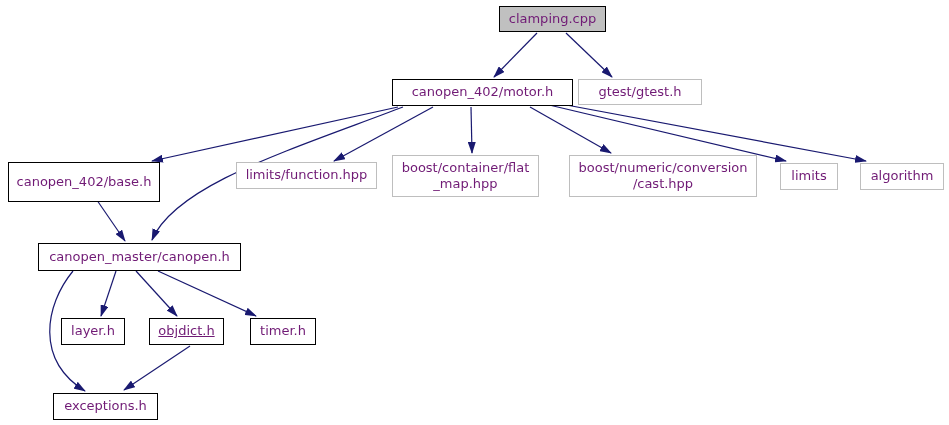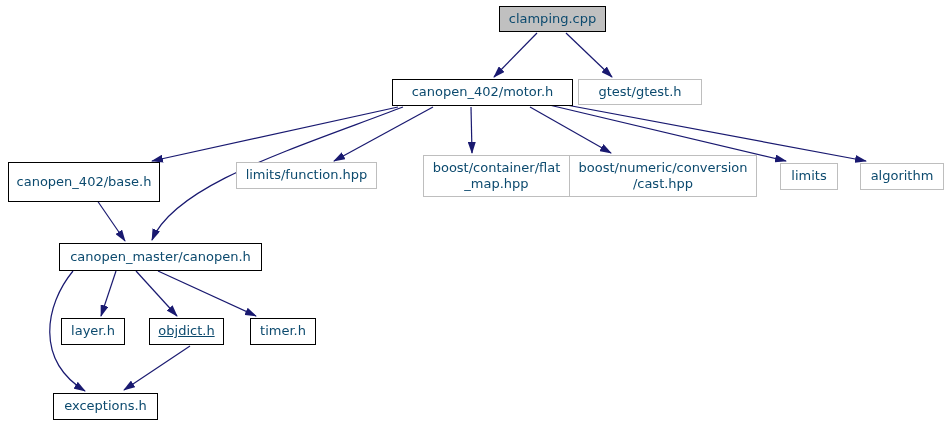--- a/index.html
+++ b/index.html
@@ -23,40 +23,40 @@
   }
   .node {
     position: absolute;
     z-index: 2;
     box-sizing: border-box;
     display: flex;
     align-items: center;
     justify-content: center;
     text-align: center;
     background: #ffffff;
-    color: #0c4a6e;
+    color: #701a75;
     font-size: 13px;
     line-height: 1.25;
     white-space: pre-line;
     padding: 0 3px;
   }
   .n-main { background: #c0c0c0; border: 1.5px solid #000000; }
   .n-doc  { border: 1.5px solid #000000; }
   .n-ext  { border: 1px solid #bebebe; }
 
   #node-clamping   { left: 499px; top: 6px;   width: 107px; height: 26px; }
   #node-motor      { left: 392px; top: 79px;  width: 181px; height: 27px; }
   #node-gtest      { left: 578px; top: 79px;  width: 124px; height: 26px; }
   #node-base       { left: 8px;   top: 162px; width: 152px; height: 40px; }
   #node-function   { left: 236px; top: 162px; width: 141px; height: 27px; }
-  #node-flatmap    { left: 423px; top: 155px; width: 147px; height: 42px; }
+  #node-flatmap    { left: 392px; top: 155px; width: 147px; height: 42px; }
   #node-cast       { left: 569px; top: 155px; width: 188px; height: 42px; }
   #node-limits     { left: 780px; top: 163px; width: 58px;  height: 27px; }
   #node-algorithm  { left: 860px; top: 163px; width: 84px;  height: 27px; }
-  #node-canopen    { left: 38px;  top: 243px; width: 203px; height: 28px; margin-left: 21px; }
+  #node-canopen    { left: 38px;  top: 243px; width: 203px; height: 28px; }
   #node-layer      { left: 61px;  top: 318px; width: 64px;  height: 27px; }
   #node-objdict    { left: 149px; top: 318px; width: 75px;  height: 27px; text-decoration: underline; }
   #node-timer      { left: 250px; top: 318px; width: 66px;  height: 27px; }
   #node-exceptions { left: 53px;  top: 393px; width: 105px; height: 27px; }
 </style>
 </head>
 <body>
 
 <div id="graph">
 

